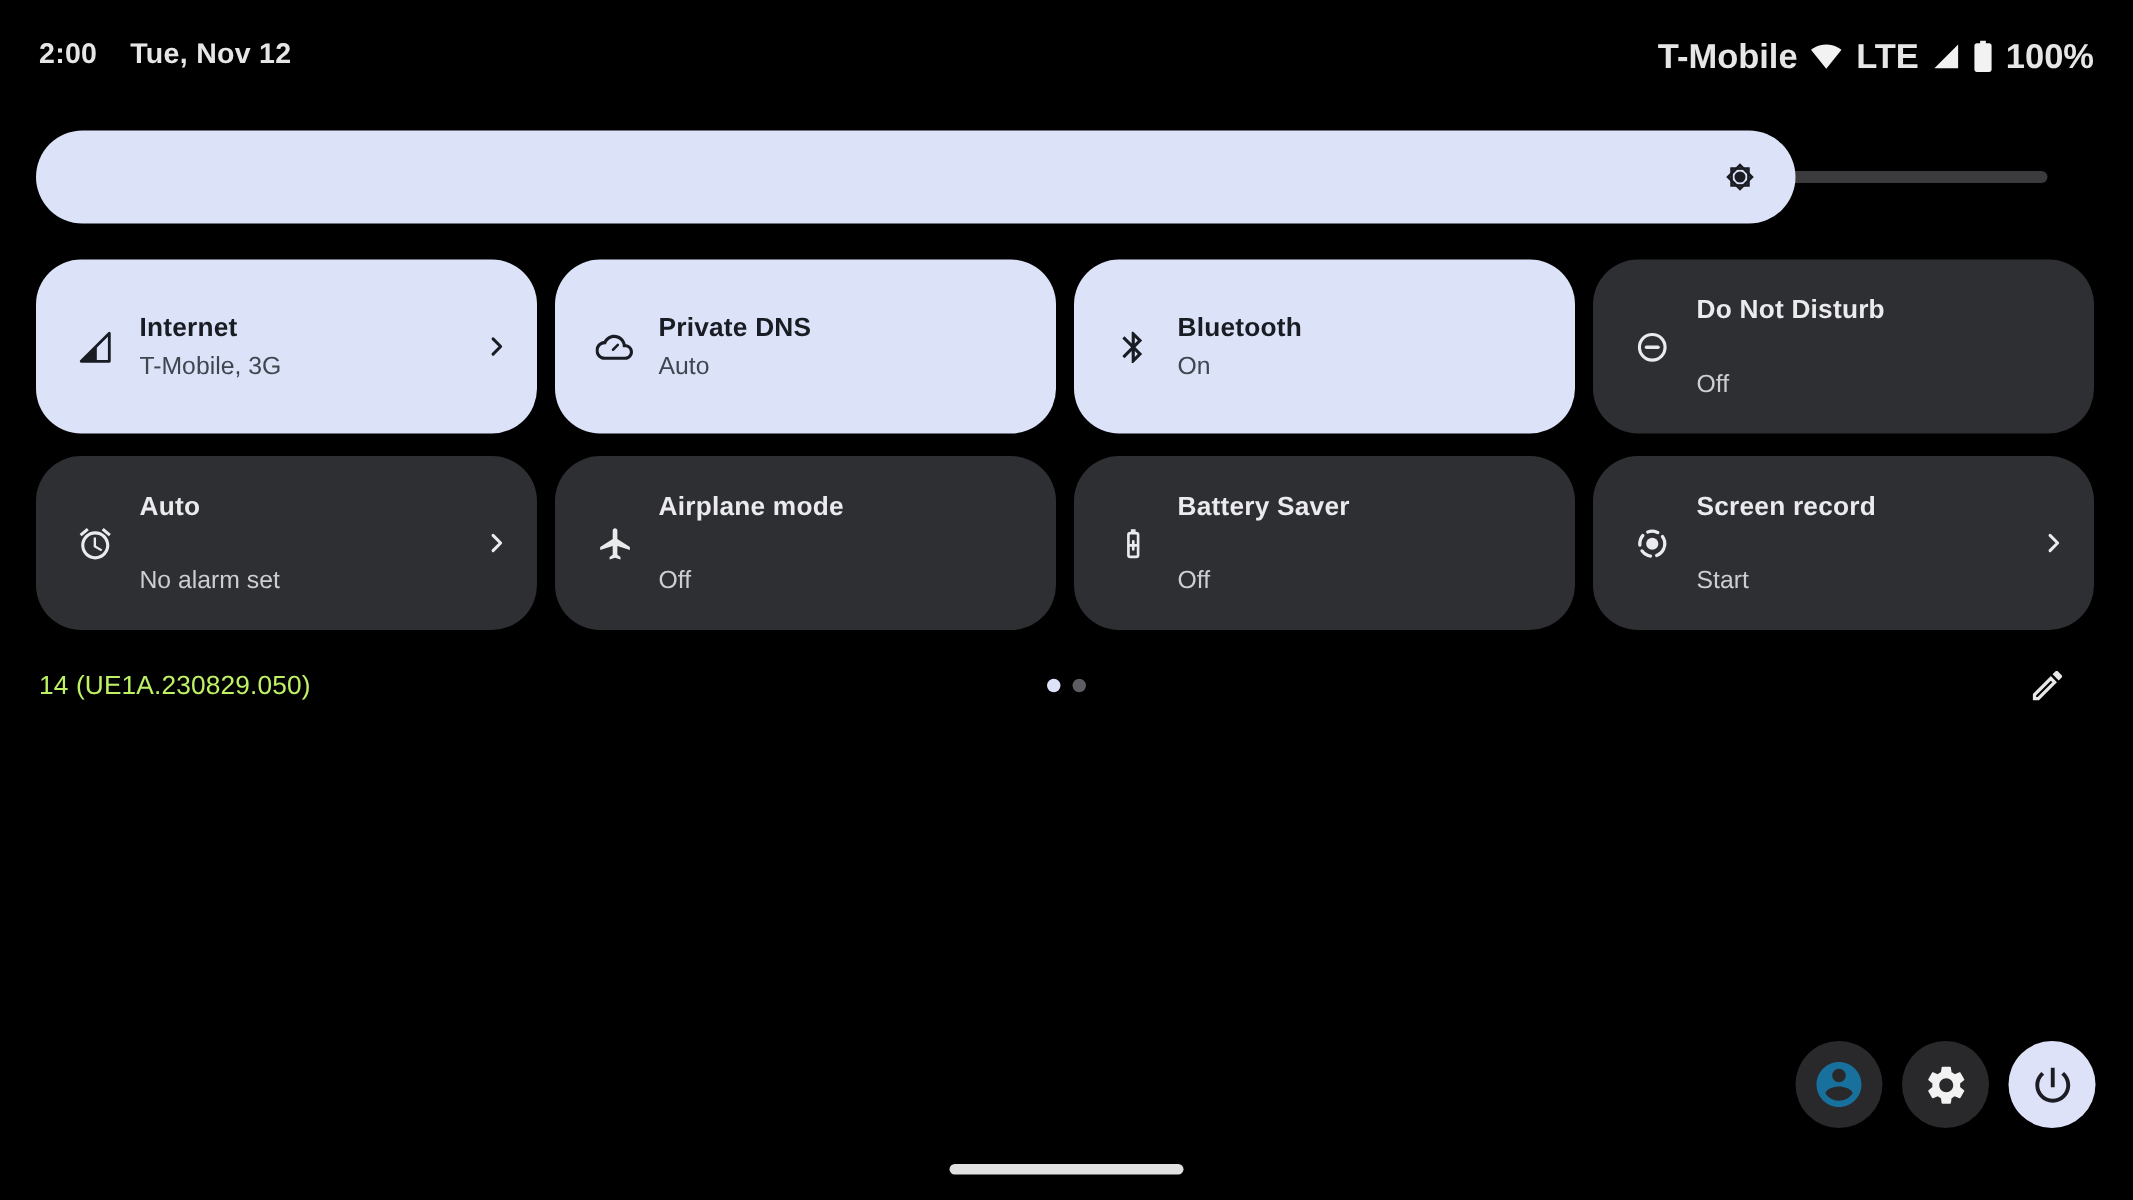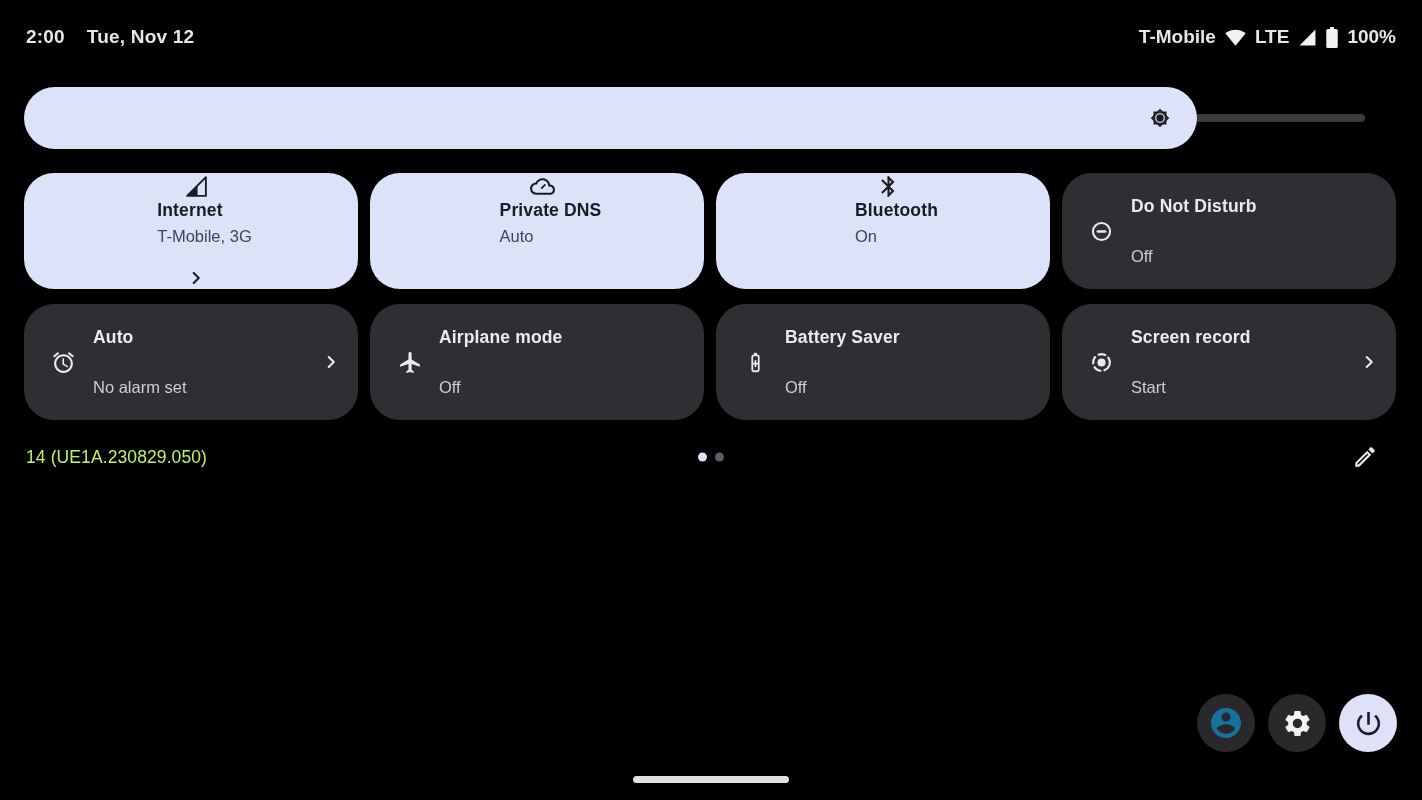--- a/index.html
+++ b/index.html
@@ -19,36 +19,36 @@
   *{margin:0;padding:0;box-sizing:border-box;}
   html,body{background:#000;}
   body{font-family:"Liberation Sans","DejaVu Sans",sans-serif;}
   .screen{position:relative;width:1422px;height:800px;background:var(--background);overflow:hidden;}
 
   
   .statusbar{position:absolute;top:0;left:0;right:0;height:74px;display:flex;align-items:center;justify-content:space-between;padding:0 26px;color:var(--statusbar-text);}
   .sb-left{display:flex;align-items:flex-end;gap:22px;font-size:19px;}
   .sb-time{font-weight:700;letter-spacing:.2px;}
   .sb-date{font-weight:600;letter-spacing:.2px;}
-  .sb-right{display:flex;align-items:center;gap:9px;font-size:19px;font-weight:600;}
+  .sb-right{display:flex;align-items:center;gap:9px;font-size:23px;font-weight:600;}
   .sb-right .icon{display:flex;align-items:center;}
   .sb-right svg{display:block;}
 
   
   .brightness-row{position:absolute;left:24px;top:87px;width:1341px;height:62px;}
   .slider{position:relative;width:100%;height:100%;}
   .slider .track{position:absolute;left:0;right:0;top:50%;height:8px;transform:translateY(-50%);background:var(--slider-track);border-radius:4px;}
   .slider .fill{position:absolute;left:0;top:0;bottom:0;width:87.5%;background:var(--tile-active-bg);border-radius:31px;}
   .slider .b-icon{position:absolute;right:24px;top:50%;transform:translateY(-50%);width:26px;height:26px;color:#1b1d22;}
   .slider .b-icon svg{display:block;width:100%;height:100%;}
 
   
   .tiles{position:absolute;left:24px;top:173px;display:grid;grid-template-columns:repeat(4,334px);grid-auto-rows:116px;column-gap:12px;row-gap:15px;}
   .tile{border-radius:30px;display:flex;align-items:center;padding:0 16px 0 26px;cursor:default;}
-  .tile.active{background:var(--tile-active-bg);color:var(--active-text);flex-direction:column;}
+  .tile.active{background:var(--tile-active-bg);color:var(--active-text);}
   .tile.inactive{background:var(--tile-inactive-bg);color:var(--inactive-text);}
   .t-icon{width:26px;height:26px;flex:none;display:flex;align-items:center;justify-content:center;}
   .t-icon svg{display:block;width:25px;height:25px;}
   .t-text{display:flex;flex-direction:column;margin-left:17px;flex:1;min-width:0;}
   .t-title{font-size:17.5px;font-weight:600;letter-spacing:.15px;line-height:1.35;white-space:nowrap;}
   .t-sub{font-size:16.5px;font-weight:400;line-height:1.35;margin-top:2px;white-space:nowrap;}
   .tile.active .t-sub{color:var(--active-subtext);}
   .tile.inactive .t-sub{color:var(--inactive-subtext);margin-top:27px;}
   .t-chev{width:22px;height:22px;flex:none;}
   .t-chev svg{display:block;width:22px;height:22px;}

